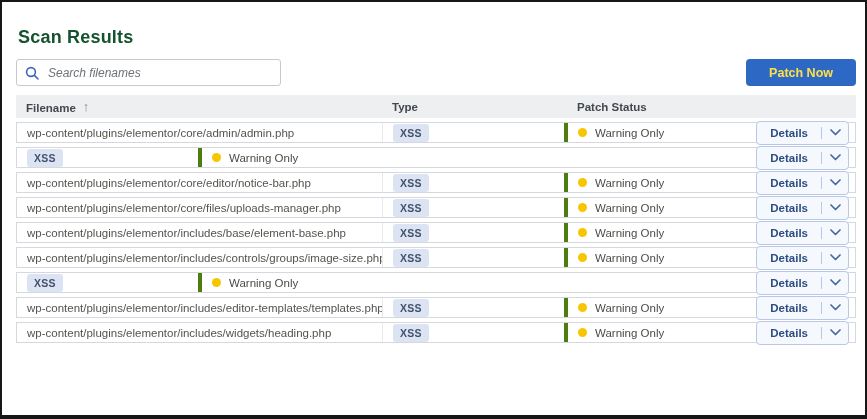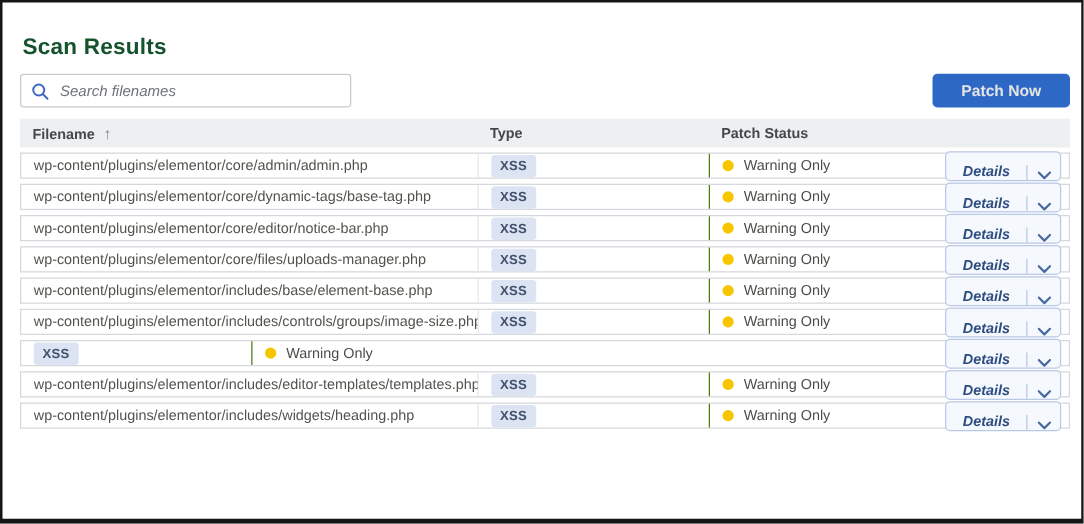--- a/index.html
+++ b/index.html
@@ -23,21 +23,21 @@
     display: flex; align-items: center; padding: 0 8px;
   }
   .search-box svg { flex: none; }
   .search-input {
     border: none; outline: none; flex: 1; min-width: 0; margin-left: 7px;
     font-style: italic; font-size: 12px; color: #a16207; background: transparent;
     font-family: "Liberation Sans", sans-serif;
   }
   .search-input::placeholder { color: #6d7277; opacity: 1; font-style: italic; }
   .patch-btn {
-    height: 27px; padding: 0 23px; background: #2e68c5; color: #e5e5e5;
+    height: 27px; padding: 0 23px; background: #2e68c5; color: #fde047;
     border: none; border-radius: 4px; font-weight: bold; font-size: 12.5px;
     font-family: "Liberation Sans", sans-serif; cursor: pointer;
   }
 
   .thead {
     display: flex; align-items: center; background: #edeff1; height: 23px;
     margin-bottom: 4px; font-size: 11.5px; font-weight: bold; color: #44484d;
   }
   .th { box-sizing: border-box; display: flex; align-items: flex-end; cursor: pointer; }
   .th-filename { width: 366px; padding-left: 10px; gap: 7px; }
@@ -48,34 +48,34 @@
 
   .row {
     display: flex; align-items: stretch; height: 21px; box-sizing: border-box;
     border: 1px solid #d5d8dc; margin-bottom: 4px; background: #fff;
   }
   .cell { display: flex; align-items: center; box-sizing: border-box; }
   .cell-filename {
     width: 366px; padding-left: 10px; border-right: 1px solid #e6e8ea;
     font-size: 11.5px; color: #53534e; white-space: nowrap; overflow: hidden;
   }
-  .cell-type { width: 185px; padding-left: 10px; border-right: 1px solid #4d7c0f; }
+  .cell-type { width: 185px; padding-left: 10px; border-right: 4px solid #4d7c0f; }
   .cell-status { flex: 1; padding-left: 10px; font-size: 11.5px; color: #4c4c48; gap: 8px; }
   .cell-action { width: 102px; justify-content: flex-end; padding-right: 6px; }
 
   .badge {
     background: #dce4f4; color: #42526d; font-size: 10.5px; font-weight: bold;
     padding: 3px 7px; border-radius: 3px; letter-spacing: 0.2px;
   }
   .dot { width: 9px; height: 9px; border-radius: 50%; background: #f7c600; flex: none; }
 
   .details-btn {
-    display: flex; align-items: flex-end; height: 24px; box-sizing: border-box;
+    display: flex; align-items: center; height: 24px; box-sizing: border-box;
     border: 1px solid #b9c8e6; border-radius: 4px; background: #f5f8fd;
-    overflow: hidden; padding: 0; cursor: pointer; font-family: "Liberation Sans", sans-serif; font-style: italic;
+    overflow: hidden; padding: 0; cursor: pointer; font-family: "Liberation Sans", sans-serif;
   }
   .details-main {
     display: flex; align-items: center; padding: 0 13px; font-size: 11.5px;
     font-weight: bold; color: #2d4d80; border-right: 1px solid #b9c8e6;
   }
   .details-caret { width: 26px; display: flex; align-items: center; justify-content: center; }
 </style>
 </head>
 <body>
 
@@ -129,23 +129,20 @@
         <span class="details-caret">
           <svg width="11" height="7" viewBox="0 0 11 7">
             <polyline points="1,1 5.5,5.5 10,1" fill="none" stroke="#46699f" stroke-width="1.7" stroke-linecap="round" stroke-linejoin="round"></polyline>
           </svg>
         </span>
       </button>
     </div>
   </div>
 
   <div class="row">
-    <div class="cell cell-filename">
-      <span>wp-content/plugins/elementor/core/dynamic-tags/base-tag.php</span>
-    </div>
     <div class="cell cell-type">
       <span class="badge">XSS</span>
     </div>
     <div class="cell cell-status">
       <span class="dot"></span>
       <span>Warning Only</span>
     </div>
     <div class="cell cell-action">
       <button class="details-btn">
         <span class="details-main">Details</span>

